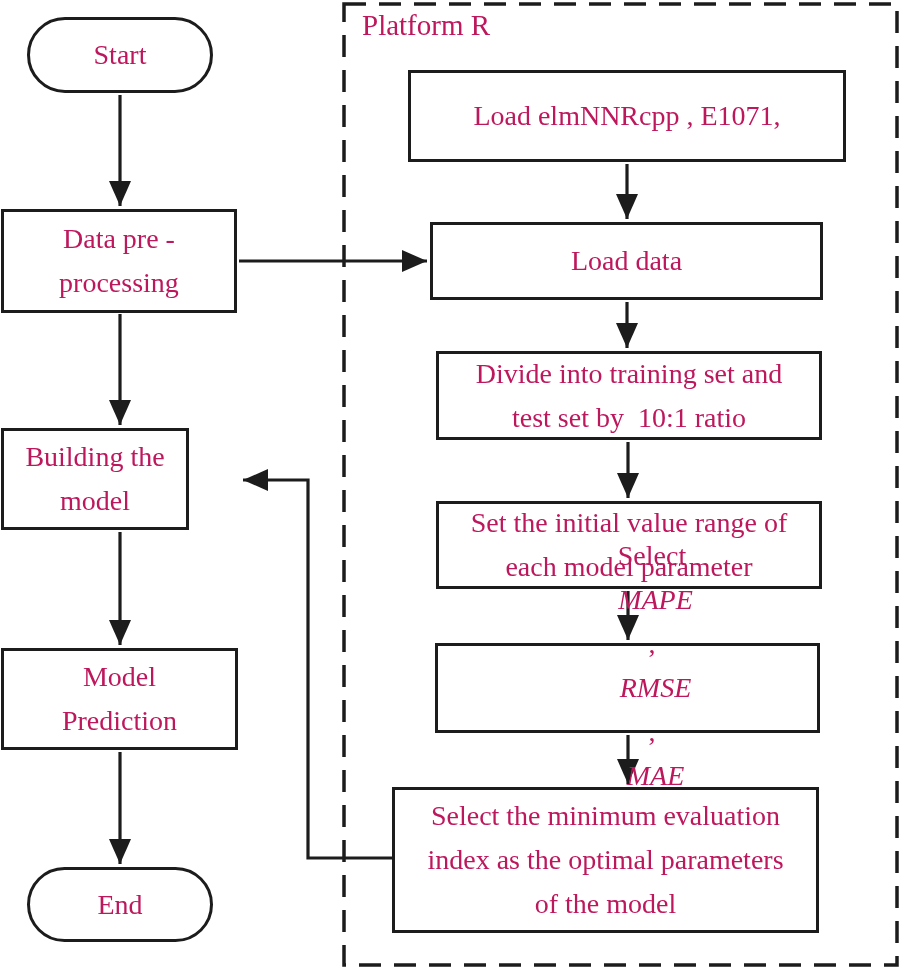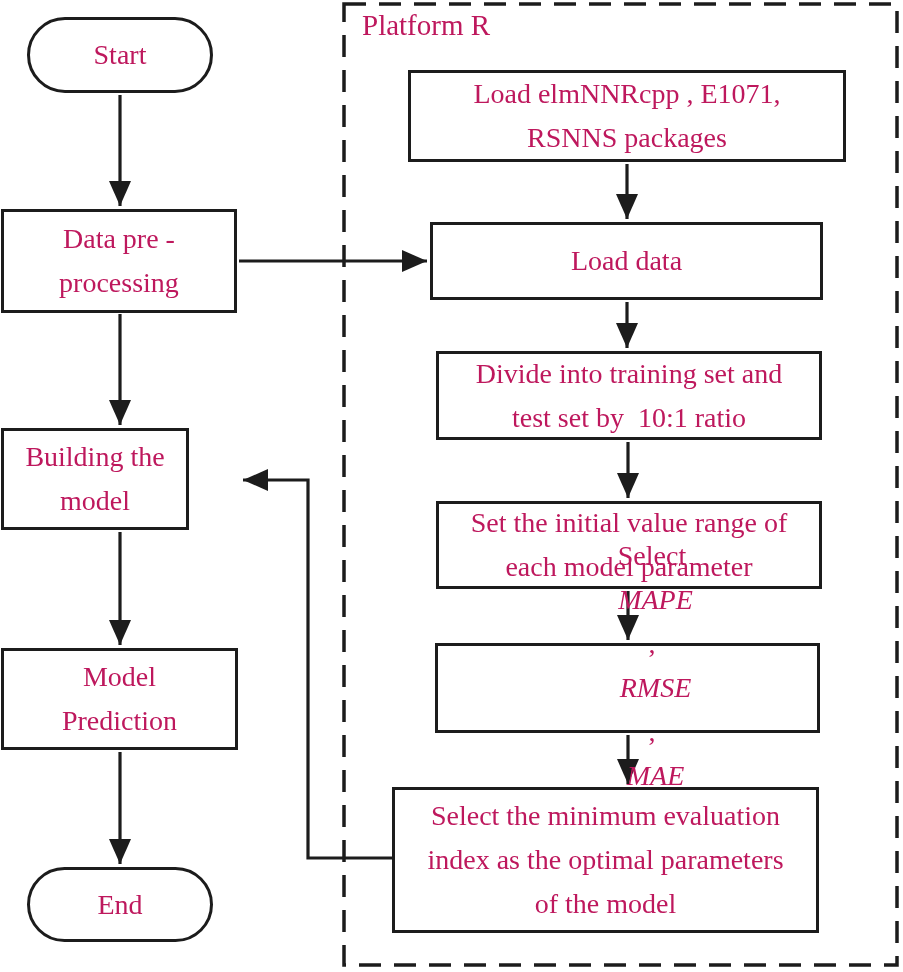--- a/index.html
+++ b/index.html
@@ -103,21 +103,20 @@
 
   <div class="node terminal" style="left:27px; top:867px; width:186px; height:75px;">
     <div>
       <span class="line">End</span>
     </div>
   </div>
 
   <div class="node" style="left:408px; top:70px; width:438px; height:92px;">
     <div>
       <span class="line">Load elmNNRcpp , E1071,</span>
-      <span class="line">RSNNS packages</span>
     </div>
   </div>
 
   <div class="node" style="left:430px; top:222px; width:393px; height:78px;">
     <div>
       <span class="line">Load data</span>
     </div>
   </div>
 
   <div class="node" style="left:436px; top:351px; width:386px; height:89px;">

